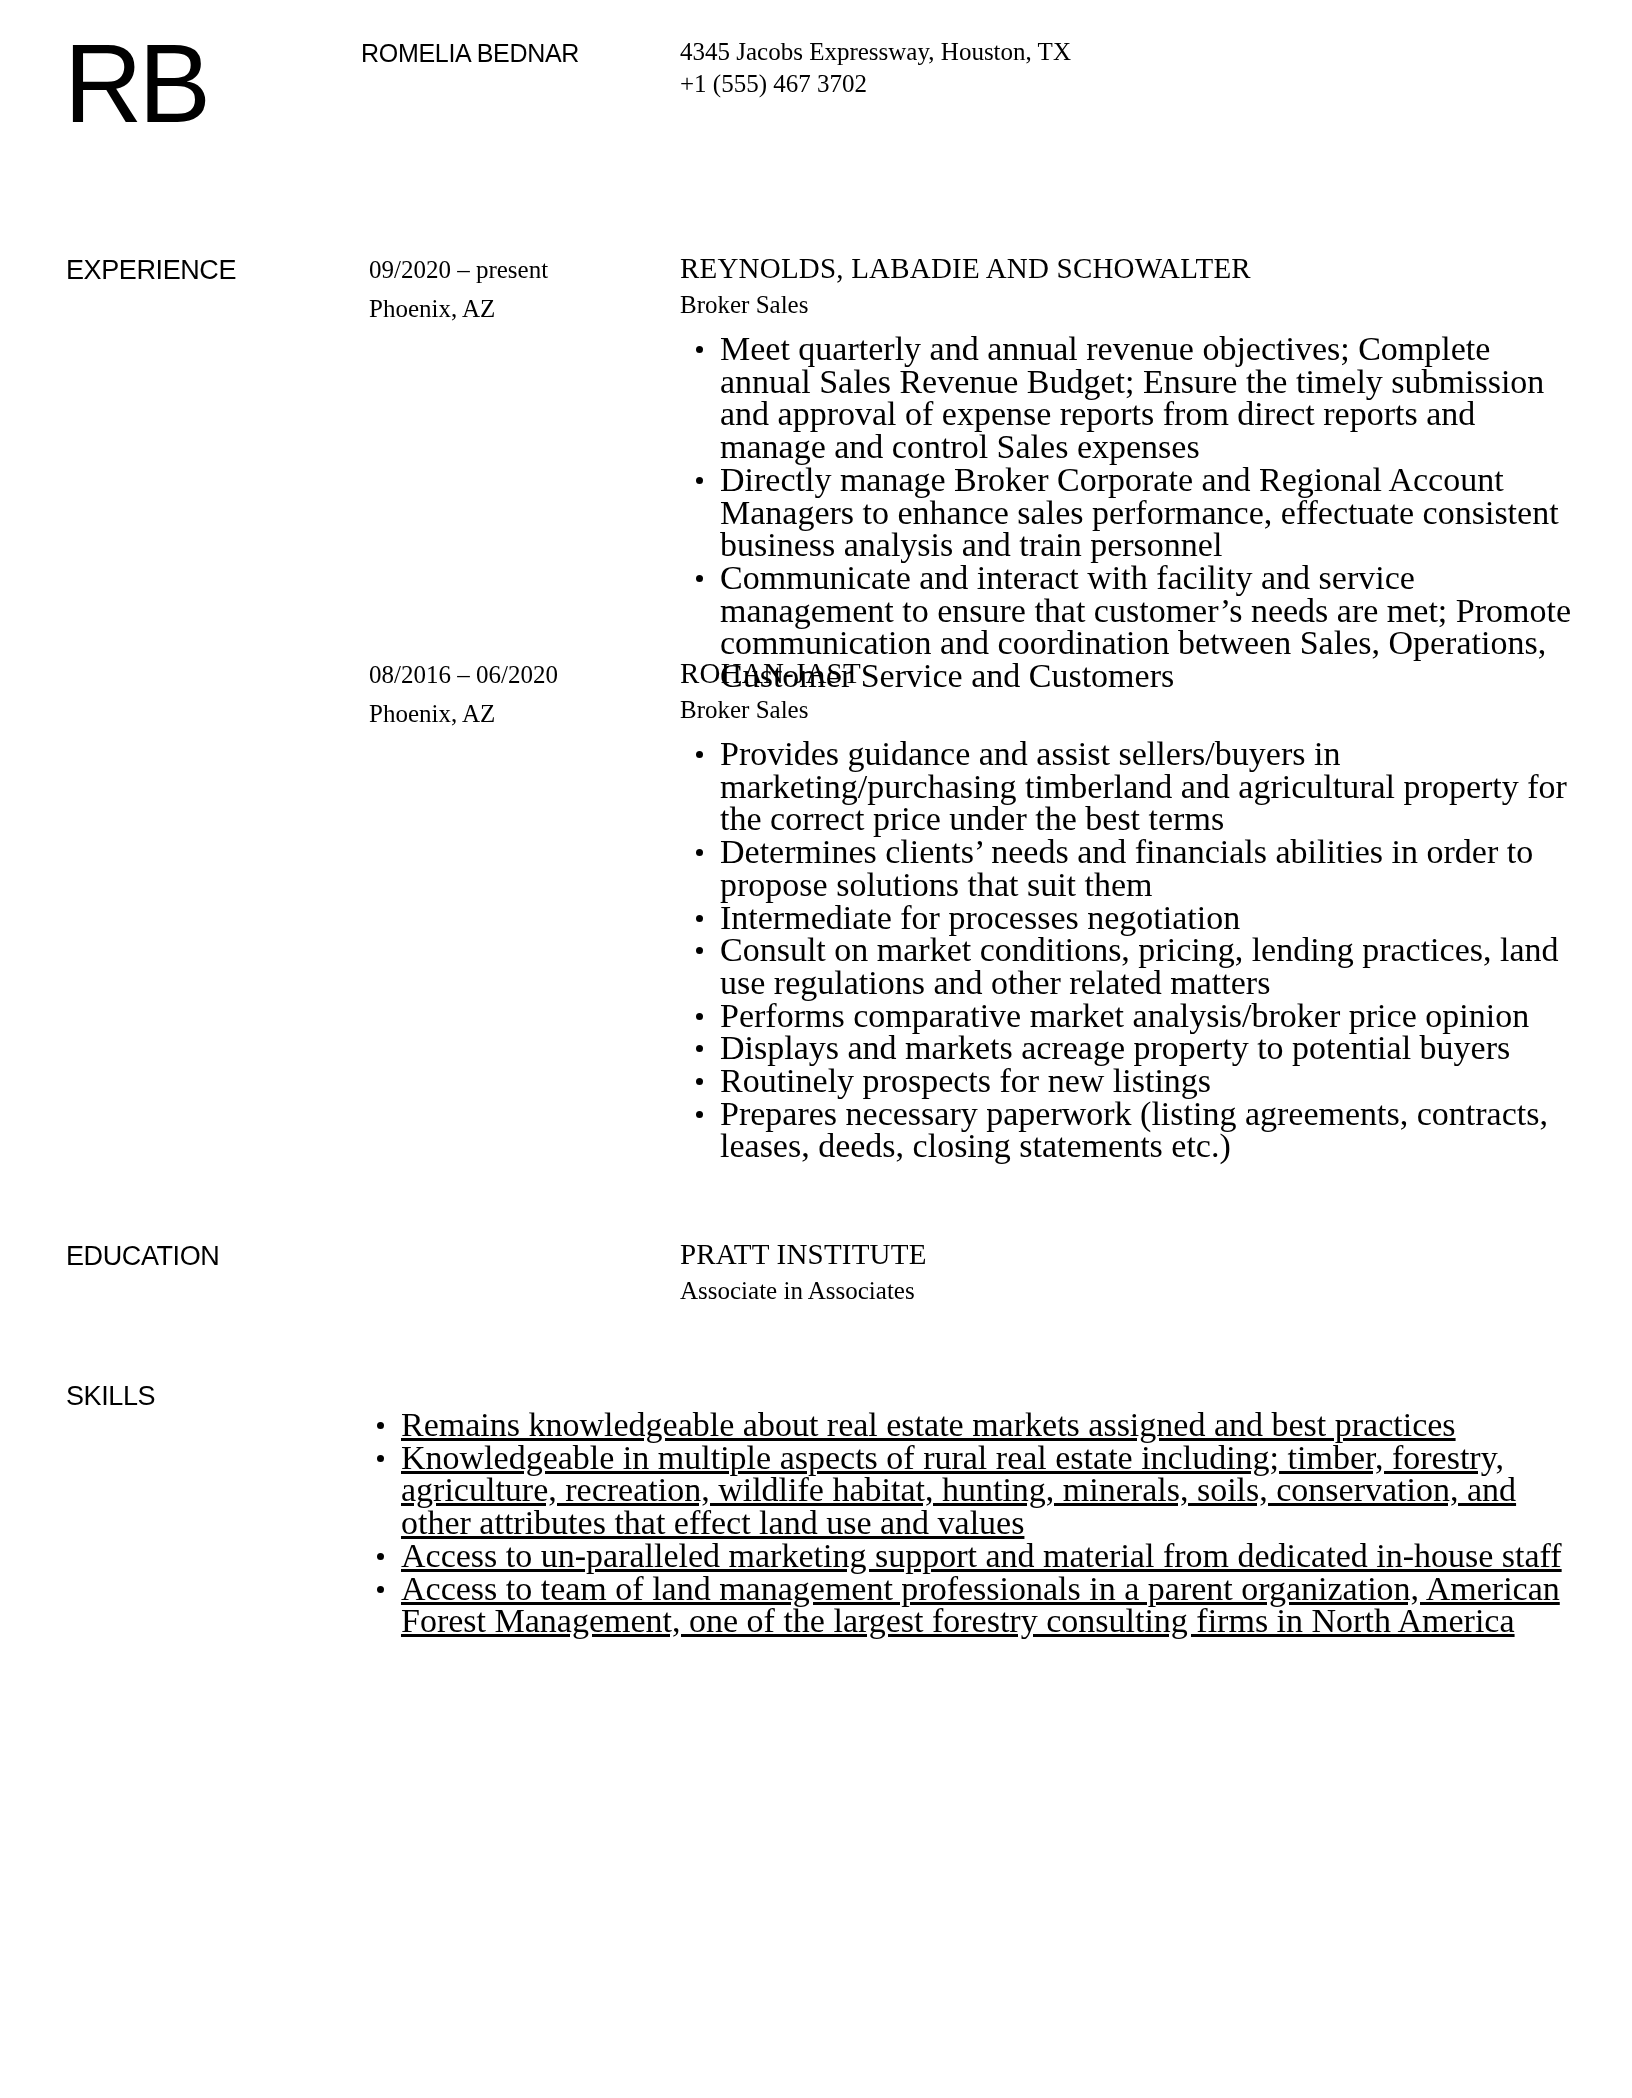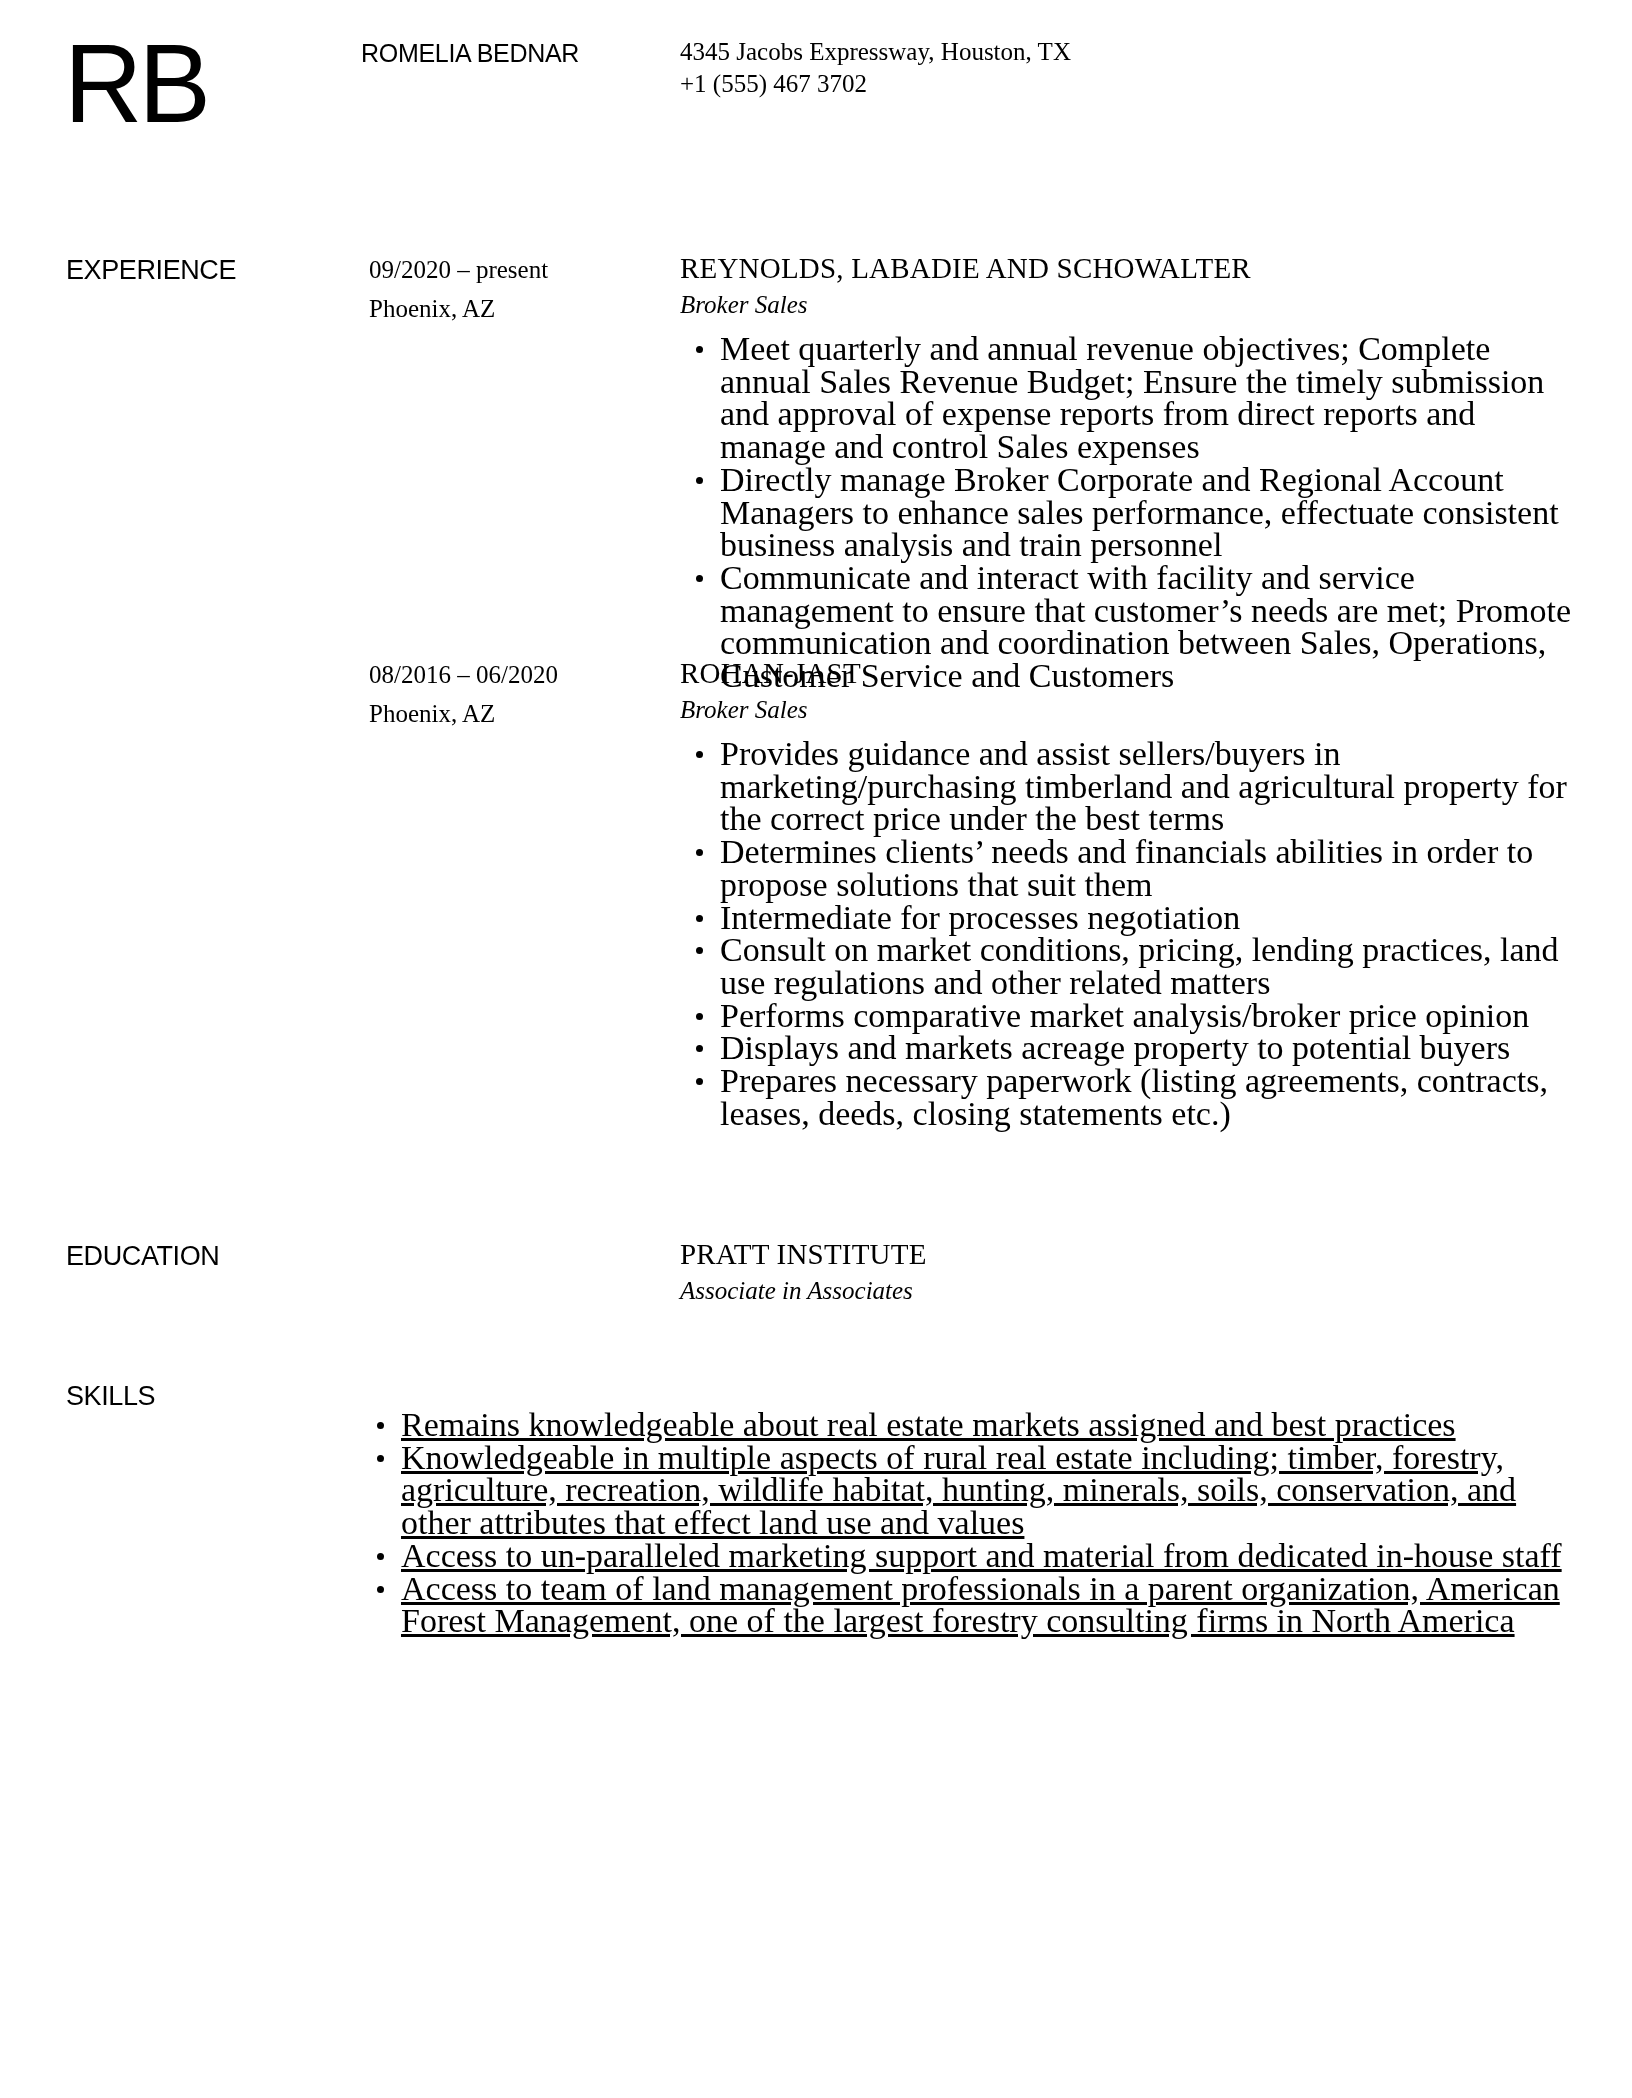--- a/index.html
+++ b/index.html
@@ -73,21 +73,20 @@
     top: 0;
     width: 900px;
   }
   .company {
     font-size: 29px;
     line-height: 36px;
     letter-spacing: 0.2px;
   }
   .role {
     font-size: 25px;
-    font-style: italic;
     line-height: 36px;
     margin-top: 1px;
   }
   ul.bullets {
     list-style: none;
     margin: 10px 0 0 0;
     padding: 0;
   }
   ul.bullets li {
     position: relative;
@@ -150,20 +149,21 @@
   <div class="job-main serif">
     <div class="company">ROHAN-JAST</div>
     <div class="role">Broker Sales</div>
     <ul class="bullets">
       <li>Provides guidance and assist sellers/buyers in marketing/purchasing timberland and agricultural property for the correct price under the best terms</li>
       <li>Determines clients’ needs and financials abilities in order to propose solutions that suit them</li>
       <li>Intermediate for processes negotiation</li>
       <li>Consult on market conditions, pricing, lending practices, land use regulations and other related matters</li>
       <li>Performs comparative market analysis/broker price opinion</li>
       <li>Displays and markets acreage property to potential buyers</li>
+      <li>Routinely prospects for new listings</li>
       <li>Prepares necessary paperwork (listing agreements, contracts, leases, deeds, closing statements etc.)</li>
     </ul>
   </div>
 </div>
 
 <div class="section-label sans" style="top:1240px;">EDUCATION</div>
 <div class="job" style="top:1236px;">
   <div class="job-main serif">
     <div class="company">PRATT INSTITUTE</div>
     <div class="role">Associate in Associates</div>

